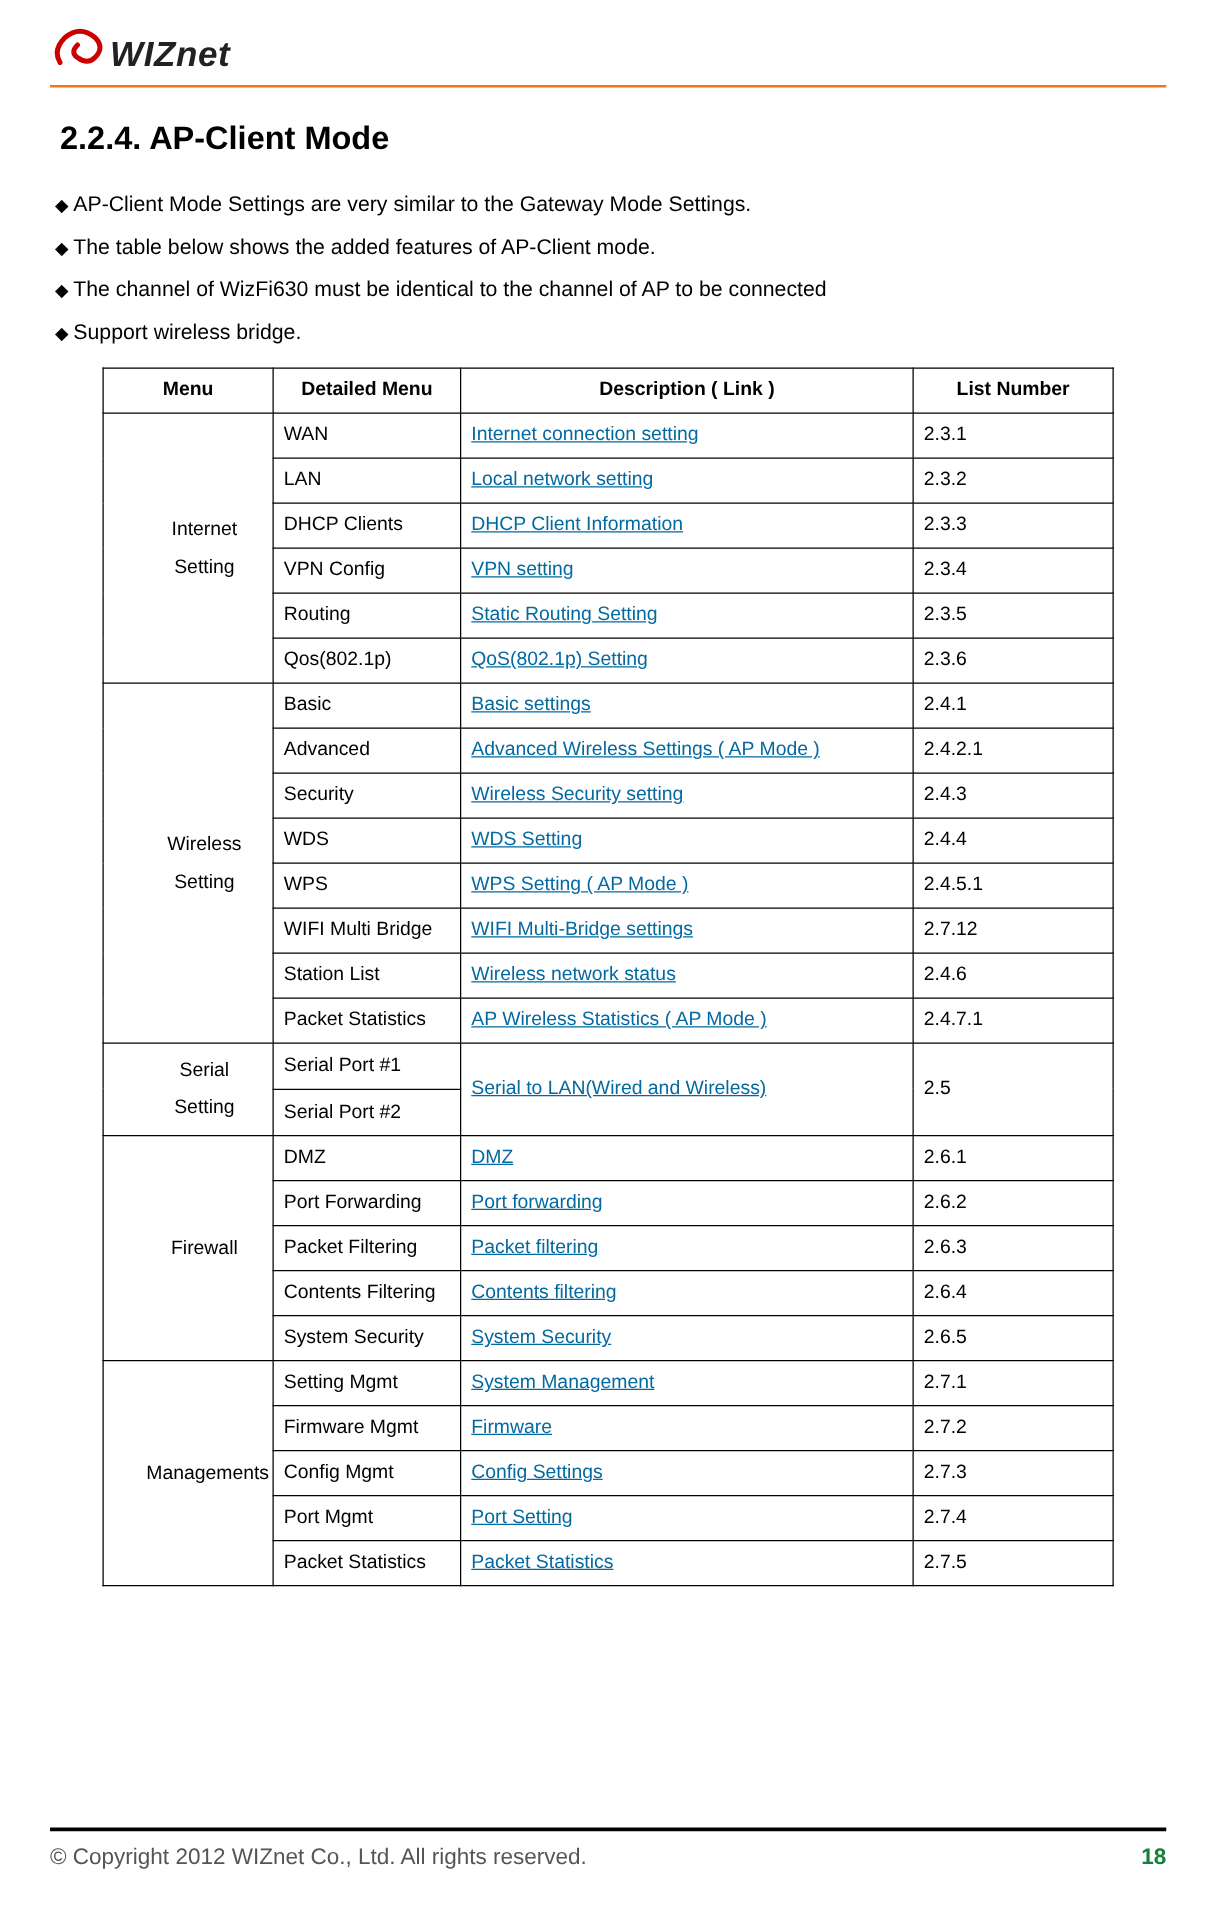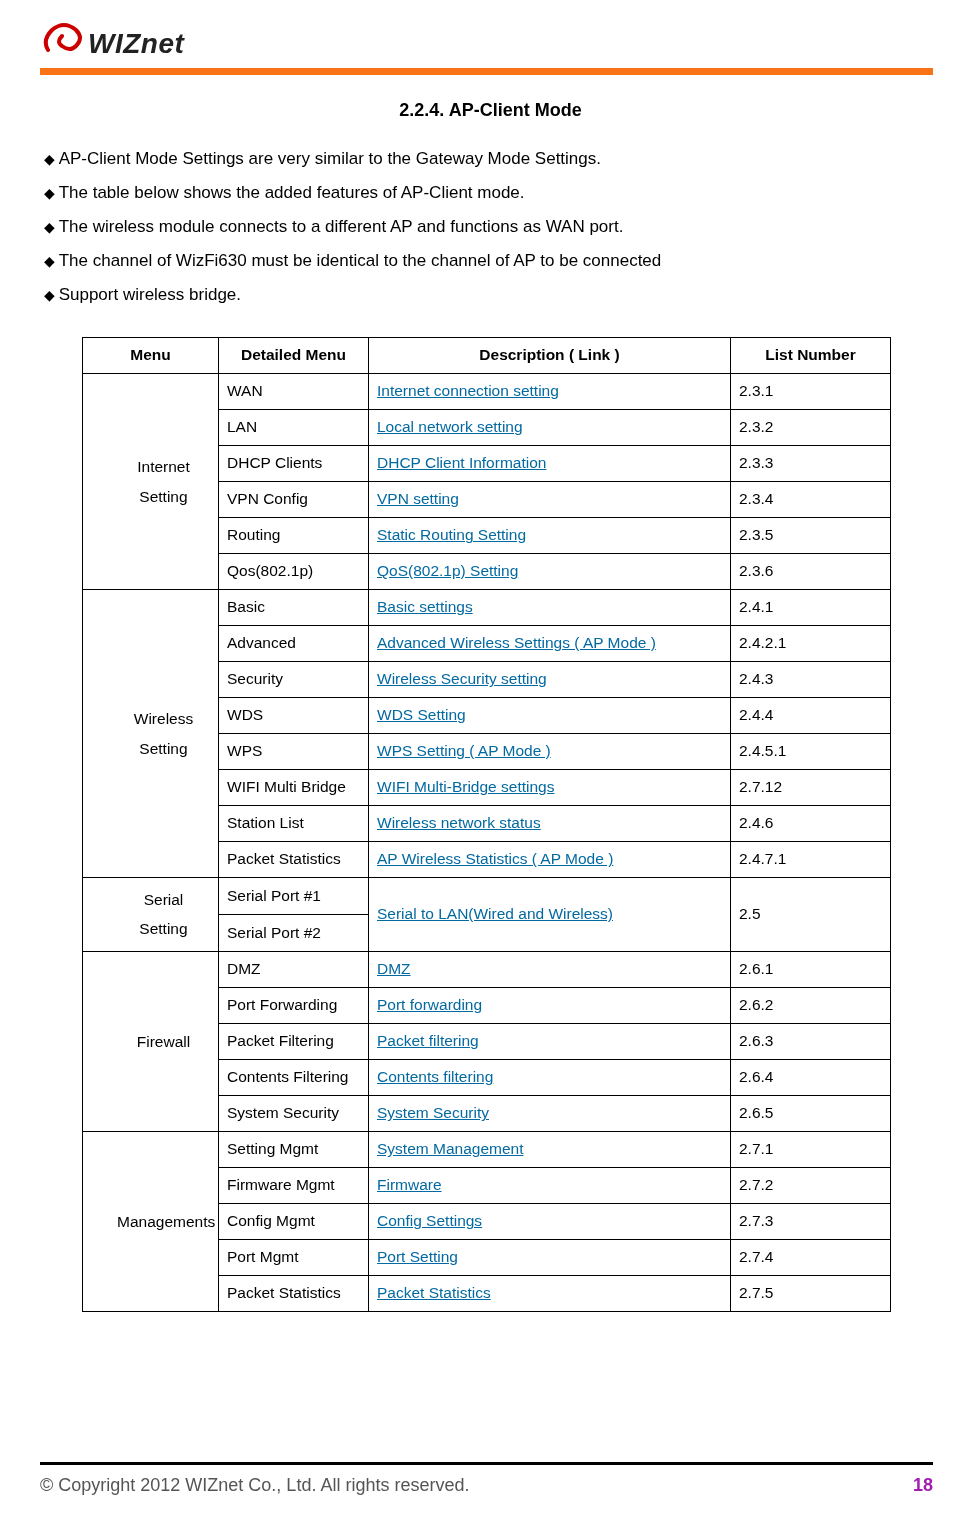--- a/index.html
+++ b/index.html
@@ -7,46 +7,45 @@
       font-family: Arial, "Malgun Gothic", sans-serif;
       width: 973px;
       height: 1524px;
       background: #fff;
       color: #000;
       position: relative;
       padding: 20px 40px;
     }
     .header {
       padding-bottom: 8px;
-      border-bottom: 7px solid #f97316;
+      border-bottom: 2px solid #f97316;
       margin-bottom: 25px;
     }
     .logo {
       display: flex;
       align-items: flex-end;
       font-size: 28px;
       font-weight: bold;
       font-style: italic;
       color: #222;
       letter-spacing: 0.5px;
     }
     .logo-swirl {
       width: 46px;
       height: 40px;
       margin-right: 2px;
     }
     .section-title {
-      font-size: 18px;
+      font-size: 26px;
       font-weight: bold;
       margin: 0 0 28px 8px;
-      text-align: center;
     }
     .bullets {
       list-style: none;
-      margin-bottom: 32px;
+      margin-bottom: 18px;
     }
     .bullets li {
       font-size: 17px;
       margin-bottom: 14px;
       padding-left: 4px;
     }
     .bullets li::before {
       content: "◆ ";
       font-size: 14px;
     }
@@ -89,40 +88,39 @@
       left: 40px;
       right: 40px;
       border-top: 3px solid #000;
       padding-top: 10px;
       display: flex;
       justify-content: space-between;
       font-size: 18px;
       color: #555;
       gap: 20px;
     }
-    .page-num { color: #a21caf; font-weight: bold; }
+    .page-num { color: #15803d; font-weight: bold; }
   </style>
 </head>
 <body>
 
 <div class="header">
   <div class="logo">
     <svg class="logo-swirl" viewBox="0 0 46 40">
       <path d="M 8 30 Q 2 20 12 10 Q 24 0 36 10 Q 44 18 36 26 Q 30 32 22 26 Q 16 22 22 16" stroke="#c00" stroke-width="4" fill="none" stroke-linecap="round"></path>
     </svg>
     <span>WIZnet</span>
   </div>
 </div>
 
 <h2 class="section-title">2.2.4.  AP-Client  Mode</h2>
 
 <ul class="bullets">
   <li>AP-Client Mode Settings are very similar to the Gateway Mode Settings.</li>
   <li>The table below shows the added features of AP-Client mode.</li>
-  <li>The wireless module connects to a different AP and functions as WAN port.</li>
   <li>The channel of WizFi630 must be identical to the channel of AP to be connected</li>
   <li>Support wireless bridge.</li>
 </ul>
 
 <table>
   <colgroup>
       <col class="c1">
       <col class="c2">
       <col class="c3">
       <col class="c4">

